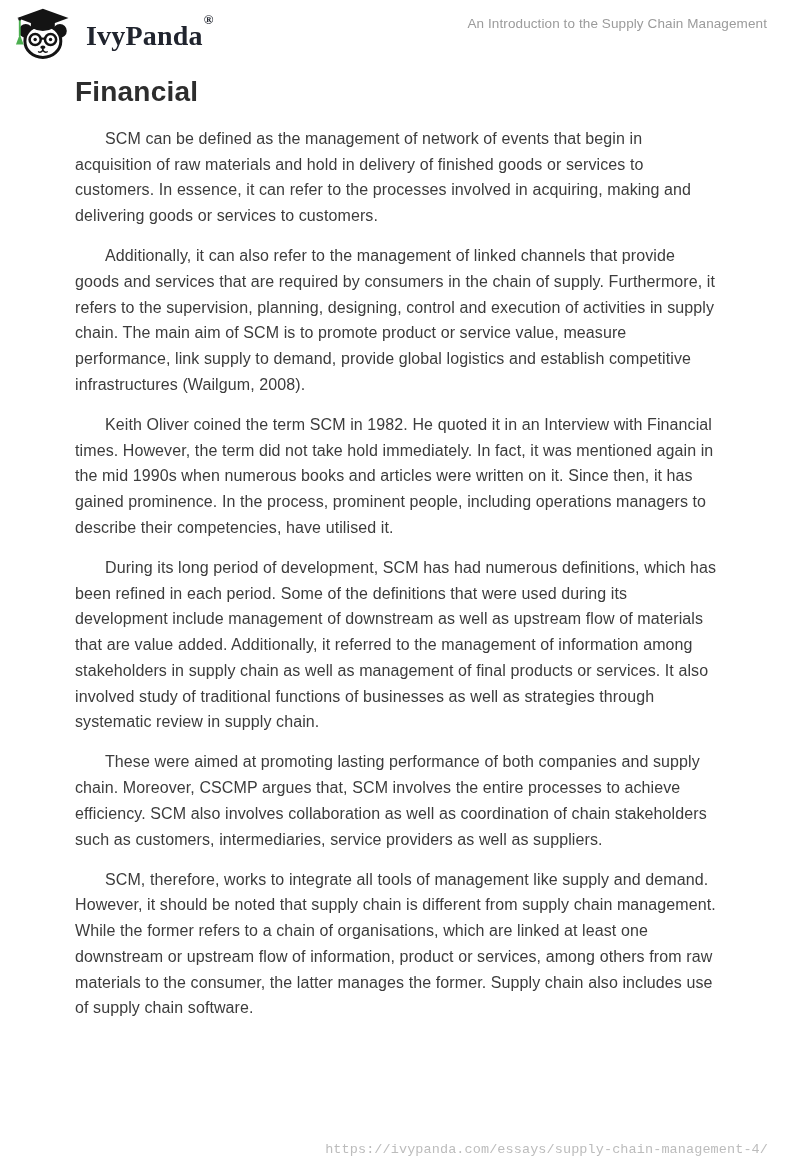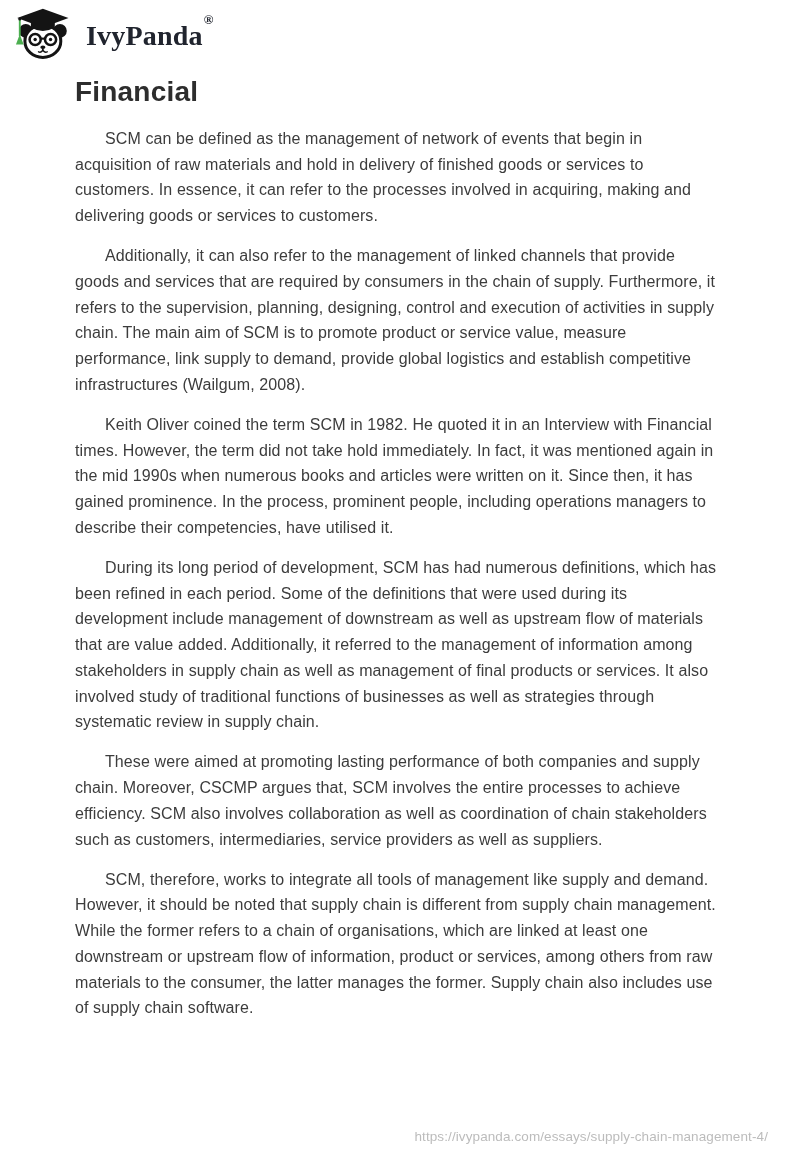--- a/index.html
+++ b/index.html
@@ -77,22 +77,23 @@
     font-size: 16px;
     line-height: 25.7px;
     color: #3c3c3c;
     text-indent: 30px;
     margin-bottom: 14.5px;
     letter-spacing: 0.1px;
   }
   
   .page-footer {
     position: absolute;
-    bottom: 16px;
+    bottom: 3px;
     right: 32px;
+    font-family: Liberation Mono, monospace;
   }
   .source-url {
     font-size: 13.5px;
     color: #bcbcbc;
     letter-spacing: 0.1px;
   }
 </style>
 </head>
 <body>
 
@@ -120,20 +121,21 @@
           <polygon points="36,2 66,13 36,24 6,13" fill="#141414"></polygon>
           <path d="M22,18 v6 q14,8 28,0 v-6 z" fill="#141414"></path>
 
           <path d="M9,14 v20" stroke="#4caf50" stroke-width="2.2" fill="none"></path>
           <polygon points="9,32 4.5,44 13.5,44" fill="#4caf50"></polygon>
           <circle cx="9" cy="14" r="1.8" fill="#141414"></circle>
         </svg>
       </span>
       <span class="brand-name"><span>IvyPanda</span><sup class="brand-reg">®</sup></span>
     </div>
+    <div class="doc-title">An Introduction to the Supply Chain Management</div>
   </header>
 
   <main class="article">
     <h2 class="section-heading">Financial</h2>
     <p class="body-para">SCM can be defined as the management of network of events that begin in acquisition of raw materials and hold in delivery of finished goods or services to customers. In essence, it can refer to the processes involved in acquiring, making and delivering goods or services to customers.</p>
     <p class="body-para">Additionally, it can also refer to the management of linked channels that provide goods and services that are required by consumers in the chain of supply. Furthermore, it refers to the supervision, planning, designing, control and execution of activities in supply chain. The main aim of SCM is to promote product or service value, measure performance, link supply to demand, provide global logistics and establish competitive infrastructures (Wailgum, 2008).</p>
 
     <p class="body-para">Keith Oliver coined the term SCM in 1982. He quoted it in an Interview with Financial times. However, the term did not take hold immediately. In fact, it was mentioned again in the mid 1990s when numerous books and articles were written on it. Since then, it has gained prominence. In the process, prominent people, including operations managers to describe their competencies, have utilised it.</p>
     <p class="body-para">During its long period of development, SCM has had numerous definitions, which has been refined in each period. Some of the definitions that were used during its development include management of downstream as well as upstream flow of materials that are value added. Additionally, it referred to the management of information among stakeholders in supply chain as well as management of final products or services. It also involved study of traditional functions of businesses as well as strategies through systematic review in supply chain.</p>
     <p class="body-para">These were aimed at promoting lasting performance of both companies and supply chain. Moreover, CSCMP argues that, SCM involves the entire processes to achieve efficiency. SCM also involves collaboration as well as coordination of chain stakeholders such as customers, intermediaries, service providers as well as suppliers.</p>

